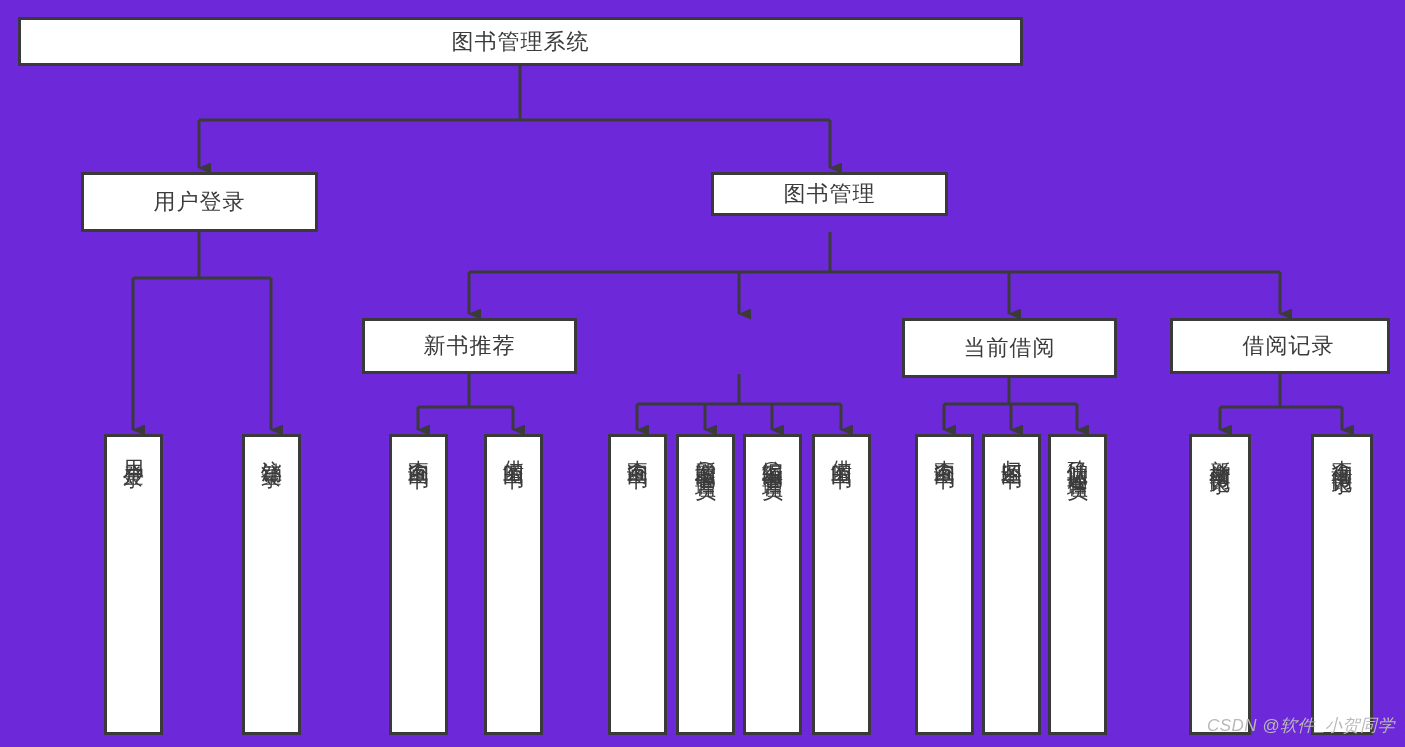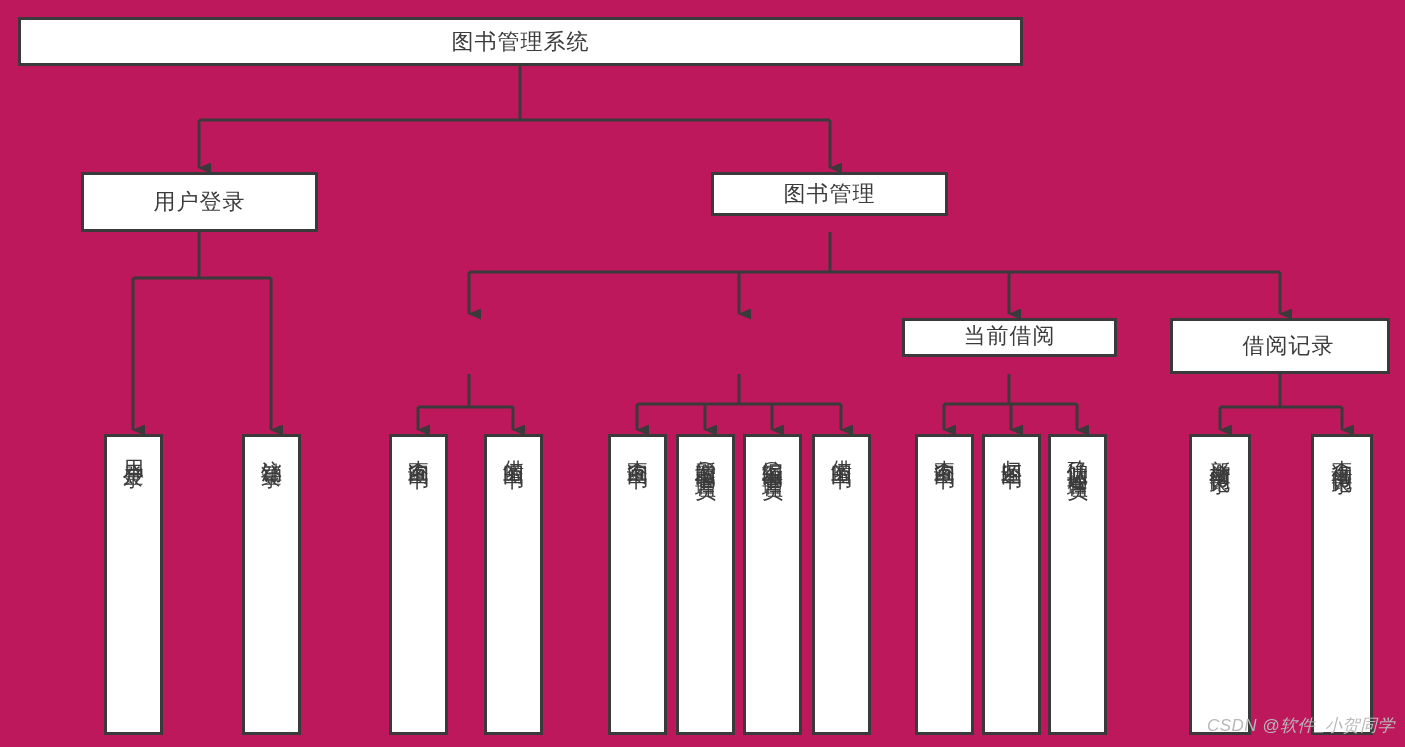--- a/index.html
+++ b/index.html
@@ -7,21 +7,21 @@
     padding: 0;
     background: #ffffff;
   }
   body {
     font-family: "Liberation Sans", "DejaVu Sans", sans-serif;
   }
   #canvas {
     position: relative;
     width: 1405px;
     height: 747px;
-    background: #be185d;
+    background: #6d28d9;
     overflow: hidden;
   }
   svg.wires {
     position: absolute;
     left: 0;
     top: 0;
     width: 1405px;
     height: 747px;
     pointer-events: none;
   }
@@ -132,21 +132,24 @@
     <span class="lbl">图书管理系统</span>
   </div>
 
   <div class="node horiz" id="n-l1-0" style="left: 81px; top: 172px; width: 237px; height: 60px;">
     <span class="lbl">用户登录</span>
   </div>
   <div class="node horiz" id="n-l1-1" style="left: 711px; top: 172px; width: 237px; height: 44px;">
     <span class="lbl">图书管理</span>
   </div>
 
-  <div class="node horiz" id="n-l2-2" style="left: 902px; top: 318px; width: 215px; height: 39px; font-family: Liberation Mono, monospace;">
+  <div class="node horiz" id="n-l2-0" style="left: 362px; top: 318px; width: 215px; height: 56px;">
+    <span class="lbl">新书推荐</span>
+  </div>
+  <div class="node horiz" id="n-l2-2" style="left: 902px; top: 318px; width: 215px; height: 60px;">
     <span class="lbl">当前借阅</span>
   </div>
   <div class="node horiz" id="n-l2-3" style="left: 1170px; top: 318px; width: 220px; height: 56px; padding-left: 17px;">
     <span class="lbl">借阅记录</span>
   </div>
 
   <div class="node vert" id="n-lf-0" style="left: 104px; top: 434px; width: 59px; height: 301px;">
     <span class="lbl">用户登录</span>
   </div>
   <div class="node vert" id="n-lf-1" style="left: 242px; top: 434px; width: 59px; height: 301px;">

